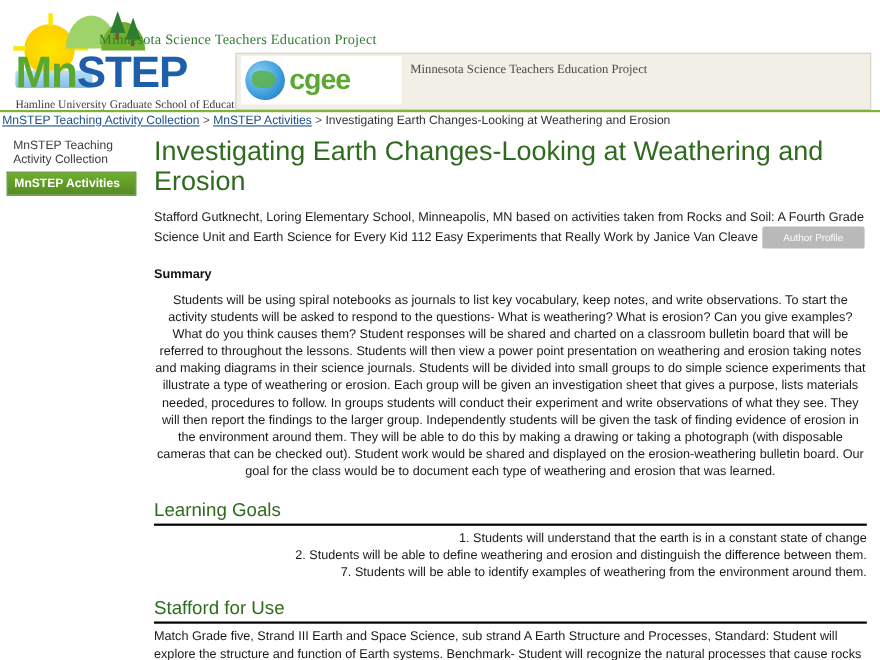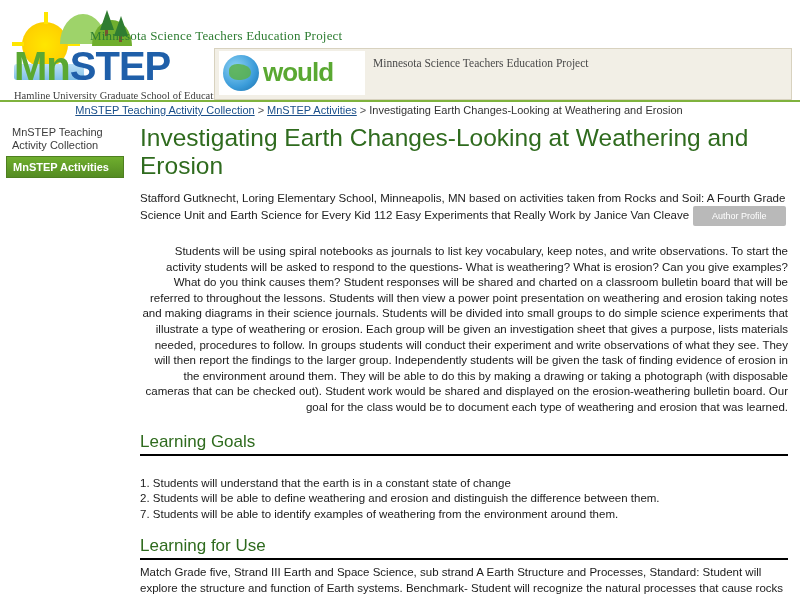--- a/index.html
+++ b/index.html
@@ -159,21 +159,20 @@
   
   .breadcrumb {
     position: absolute;
     left: 0; top: 104px;
     width: 756px;
     height: 16px;
     font-size: 11px;
     color: #333333;
     padding-left: 2px;
     white-space: nowrap;
-    text-align: center;
   }
   .breadcrumb a {
     color: #1a4f8a;
     text-decoration: underline;
     cursor: pointer;
   }
   .breadcrumb .sep { color: #555; padding: 0 3px; }
   .breadcrumb .current { color: #333; }
 
   
@@ -235,37 +234,37 @@
     font-size: 11.5px;
     font-weight: bold;
     color: #111111;
     margin: 0 0 10px 0;
   }
   .body-text {
     font-size: 11.5px;
     line-height: 15.6px;
     color: #1a1a1a;
     margin: 0 0 16px 0;
-    text-align: right;
+    text-align: center;
   }
   h2.section-head {
     font-size: 17px;
     font-weight: normal;
     color: #2f6b1e;
     margin: 0 0 3px 0;
     padding-bottom: 2px;
     border-bottom: 2px solid #000000;
     font-family: "Liberation Sans", sans-serif;
   }
   .goal-line {
     font-size: 11.5px;
     line-height: 15.6px;
     color: #1a1a1a;
   }
-  .goals-block { margin: 20px 0 14px 0; }
+  .goals-block { margin: 5px 0 14px 0; text-align: right; }
   .context-block { margin: 5px 0 10px 0; }
 </style>
 </head>
 <body>
 
 <div id="page">
 
   <div class="banner">
 
     <div class="banner-left">
@@ -282,21 +281,21 @@
       <div class="water"></div>
 
       <div class="mnstep-title">Minnesota Science Teachers Education Project</div>
       <div class="mnstep-word"><span class="green">Mn</span><span>STEP</span></div>
       <div class="mnstep-sub">Hamline University Graduate School of Education</div>
     </div>
 
     <div class="banner-right">
       <div class="cgee-logo">
         <div class="cgee-globe"></div>
-        <div class="cgee-word">would</div>
+        <div class="cgee-word">cgee</div>
       </div>
       <div class="banner-right-title">Minnesota Science Teachers Education Project</div>
     </div>
 
     <div class="banner-rule"></div>
   </div>
 
   <div class="breadcrumb">
     <a>MnSTEP Teaching Activity Collection</a><span class="sep">&gt;</span><a>MnSTEP Activities</a><span class="sep">&gt;</span><span class="current">Investigating Earth Changes-Looking at Weathering and Erosion</span>
   </div>
@@ -309,29 +308,30 @@
   </div>
 
   <div class="content">
 
     <h1 class="page-title">Investigating Earth Changes-Looking at Weathering and Erosion</h1>
 
     <div class="byline">
       <span>Stafford Gutknecht, Loring Elementary School, Minneapolis, MN based on activities taken from Rocks and Soil: A Fourth Grade Science Unit and Earth Science for Every Kid 112 Easy Experiments that Really Work by Janice Van Cleave</span><span class="author-profile">Author Profile</span>
     </div>
 
+    <h2 class="section-head-bold">Summary</h2>
     <p class="body-text">Students will be using spiral notebooks as journals to list key vocabulary, keep notes, and write observations. To start the activity students will be asked to respond to the questions- What is weathering? What is erosion? Can you give examples? What do you think causes them? Student responses will be shared and charted on a classroom bulletin board that will be referred to throughout the lessons. Students will then view a power point presentation on weathering and erosion taking notes and making diagrams in their science journals. Students will be divided into small groups to do simple science experiments that illustrate a type of weathering or erosion. Each group will be given an investigation sheet that gives a purpose, lists materials needed, procedures to follow. In groups students will conduct their experiment and write observations of what they see. They will then report the findings to the larger group. Independently students will be given the task of finding evidence of erosion in the environment around them. They will be able to do this by making a drawing or taking a photograph (with disposable cameras that can be checked out). Student work would be shared and displayed on the erosion-weathering bulletin board. Our goal for the class would be to document each type of weathering and erosion that was learned.</p>
 
     <h2 class="section-head">Learning Goals</h2>
     <div class="goals-block">
       <div class="goal-line">1. Students will understand that the earth is in a constant state of change</div>
       <div class="goal-line">2. Students will be able to define weathering and erosion and distinguish the difference between them.</div>
       <div class="goal-line">7. Students will be able to identify examples of weathering from the environment around them.</div>
     </div>
 
-    <h2 class="section-head">Learning for Use</h2>
+    <h2 class="section-head">Stafford for Use</h2>
     <div class="context-block">
       <div class="goal-line">Match Grade five, Strand III Earth and Space Science, sub strand A Earth Structure and Processes, Standard: Student will explore the structure and function of Earth systems. Benchmark- Student will recognize the natural processes that cause rocks to break down into smaller pieces and eventually soil.</div>
     </div>
 
   </div>
 
 </div>
 
 </body></html>

